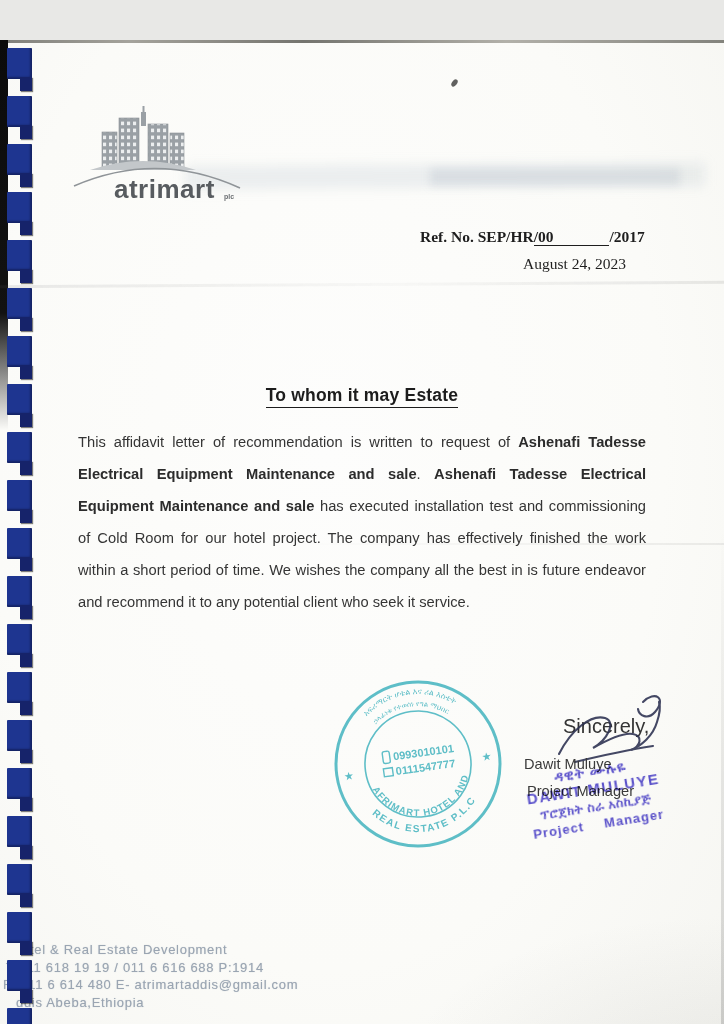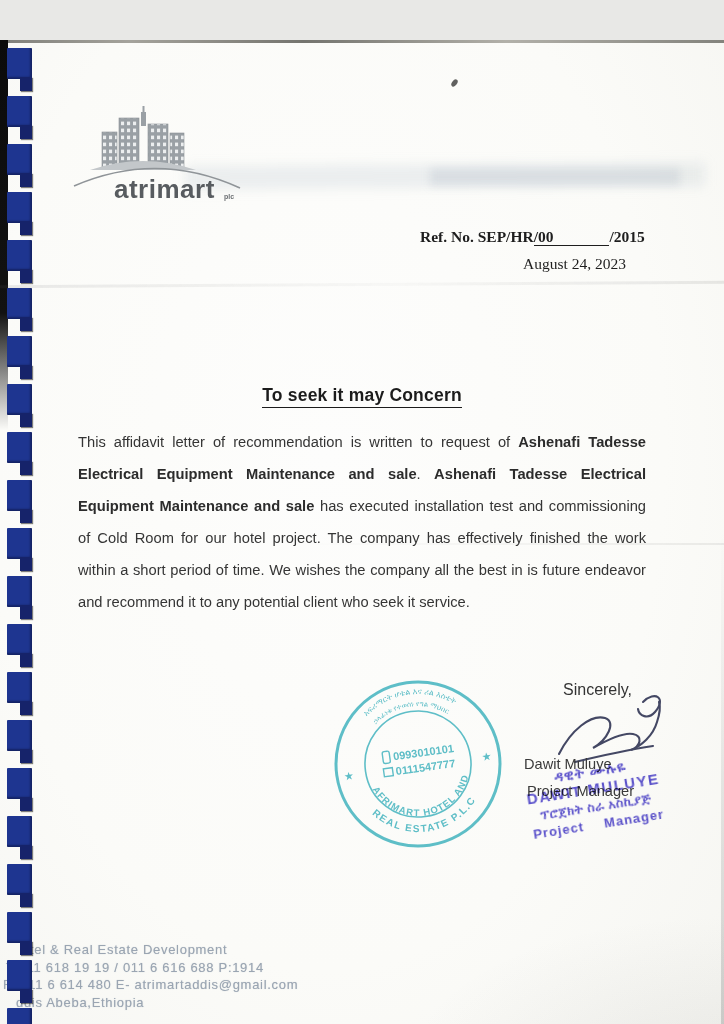--- a/index.html
+++ b/index.html
@@ -47,21 +47,21 @@
   .date-line { position:absolute; left:523px; top:215px; font-family:"Liberation Serif", serif;
     font-weight:normal; font-size:15.5px; color:#1e1e1e; }
   
   .title-wrap { position:absolute; left:0; top:345px; width:724px; text-align:center; }
   .title { display:inline-block; font-size:17.5px; font-weight:bold; color:#1c1c1c;
     border-bottom:1.8px solid #1c1c1c; padding-bottom:1px; letter-spacing:.2px; }
   .body-text { position:absolute; left:78px; top:386px; width:568px; font-size:14.7px;
     line-height:32px; color:#353535; text-align:justify; }
   .body-text .b { font-weight:bold; color:#2c2c2c; }
   
-  .sincerely { position:absolute; left:563px; top:641px; font-size:16px; color:#333; }
+  .sincerely { position:absolute; left:563px; top:675px; font-size:20px; color:#333; }
   .signature { position:absolute; left:545px; top:648px; opacity:.88; }
   .typed-name { position:absolute; left:524px; top:716px; font-size:14.6px; color:#3a3a3a; }
   .typed-title { position:absolute; left:527px; top:743px; font-size:14.6px; color:#3a3a3a; }
   
   .round-stamp { position:absolute; left:330px; top:636px; opacity:.85;
     mix-blend-mode:multiply; filter:blur(.3px); }
   .name-stamp { position:absolute; left:482px; top:722px; width:225px; text-align:center;
     transform:rotate(-9deg); color:#554bcf; font-weight:bold; mix-blend-mode:multiply;
     filter:blur(.35px); opacity:.95; line-height:18px; }
   .name-stamp .am1 { font-size:14px; letter-spacing:1px; }
@@ -136,25 +136,25 @@
         <rect x="46" y="18" width="20" height="44" fill="url(#win)" stroke="#8b9095" stroke-width=".6"></rect>
         <rect x="68" y="27" width="14" height="35" fill="url(#win)" stroke="#8b9095" stroke-width=".6"></rect>
         <path d="M-12,64 Q41,46 94,64 Z" fill="#c3c7ca"></path>
       </g>
       <path d="M2,84 Q85,48 168,86" fill="none" stroke="#8f9498" stroke-width="1.6"></path>
       <text x="42" y="96" font-family="Liberation Sans, sans-serif" font-weight="bold" font-size="26" fill="#585c60" letter-spacing="0.5">atrimart</text>
       <text x="152" y="97" font-family="Liberation Sans, sans-serif" font-weight="bold" font-size="7" fill="#6b6f73">plc</text>
     </svg>
   </div>
 
-  <div class="ref-block"><span>Ref. No. SEP/HR</span><span class="ref-underline">/00</span><span>/2015</span></div>
+  <div class="ref-block"><span>Ref. No. SEP/HR</span><span class="ref-underline">/00</span><span>/2017</span></div>
   <div class="date-line">August 24, 2023</div>
 
   <div class="title-wrap">
-    <span class="title">To seek it may Concern</span>
+    <span class="title">To whom it may Estate</span>
   </div>
 
   <p class="body-text"><span>This affidavit letter of recommendation is written to request of </span><span class="b">Ashenafi Tadesse Electrical Equipment Maintenance and sale</span><span>. </span><span class="b">Ashenafi Tadesse Electrical Equipment Maintenance and sale</span><span> has executed installation test and commissioning of Cold Room for our hotel project. The company has effectively finished the work within a short period of time. We wishes the company all the best in is future endeavor and recommend it to any potential client who seek it service.</span></p>
 
   <div class="sincerely">Sincerely,</div>
 
   <svg class="signature" width="135" height="92" viewBox="0 0 135 92">
     <g fill="none" stroke="#2b3050" stroke-width="2.1" stroke-linecap="round">
       <path d="M98,14 C110,2 122,10 110,24 C103,32 94,28 93,21"></path>
       <path d="M14,66 C26,42 46,26 60,30 C72,34 62,52 48,60 C62,52 78,44 88,46 C98,48 96,58 86,62 C96,58 108,48 112,34 C114,28 116,20 114,14"></path>

